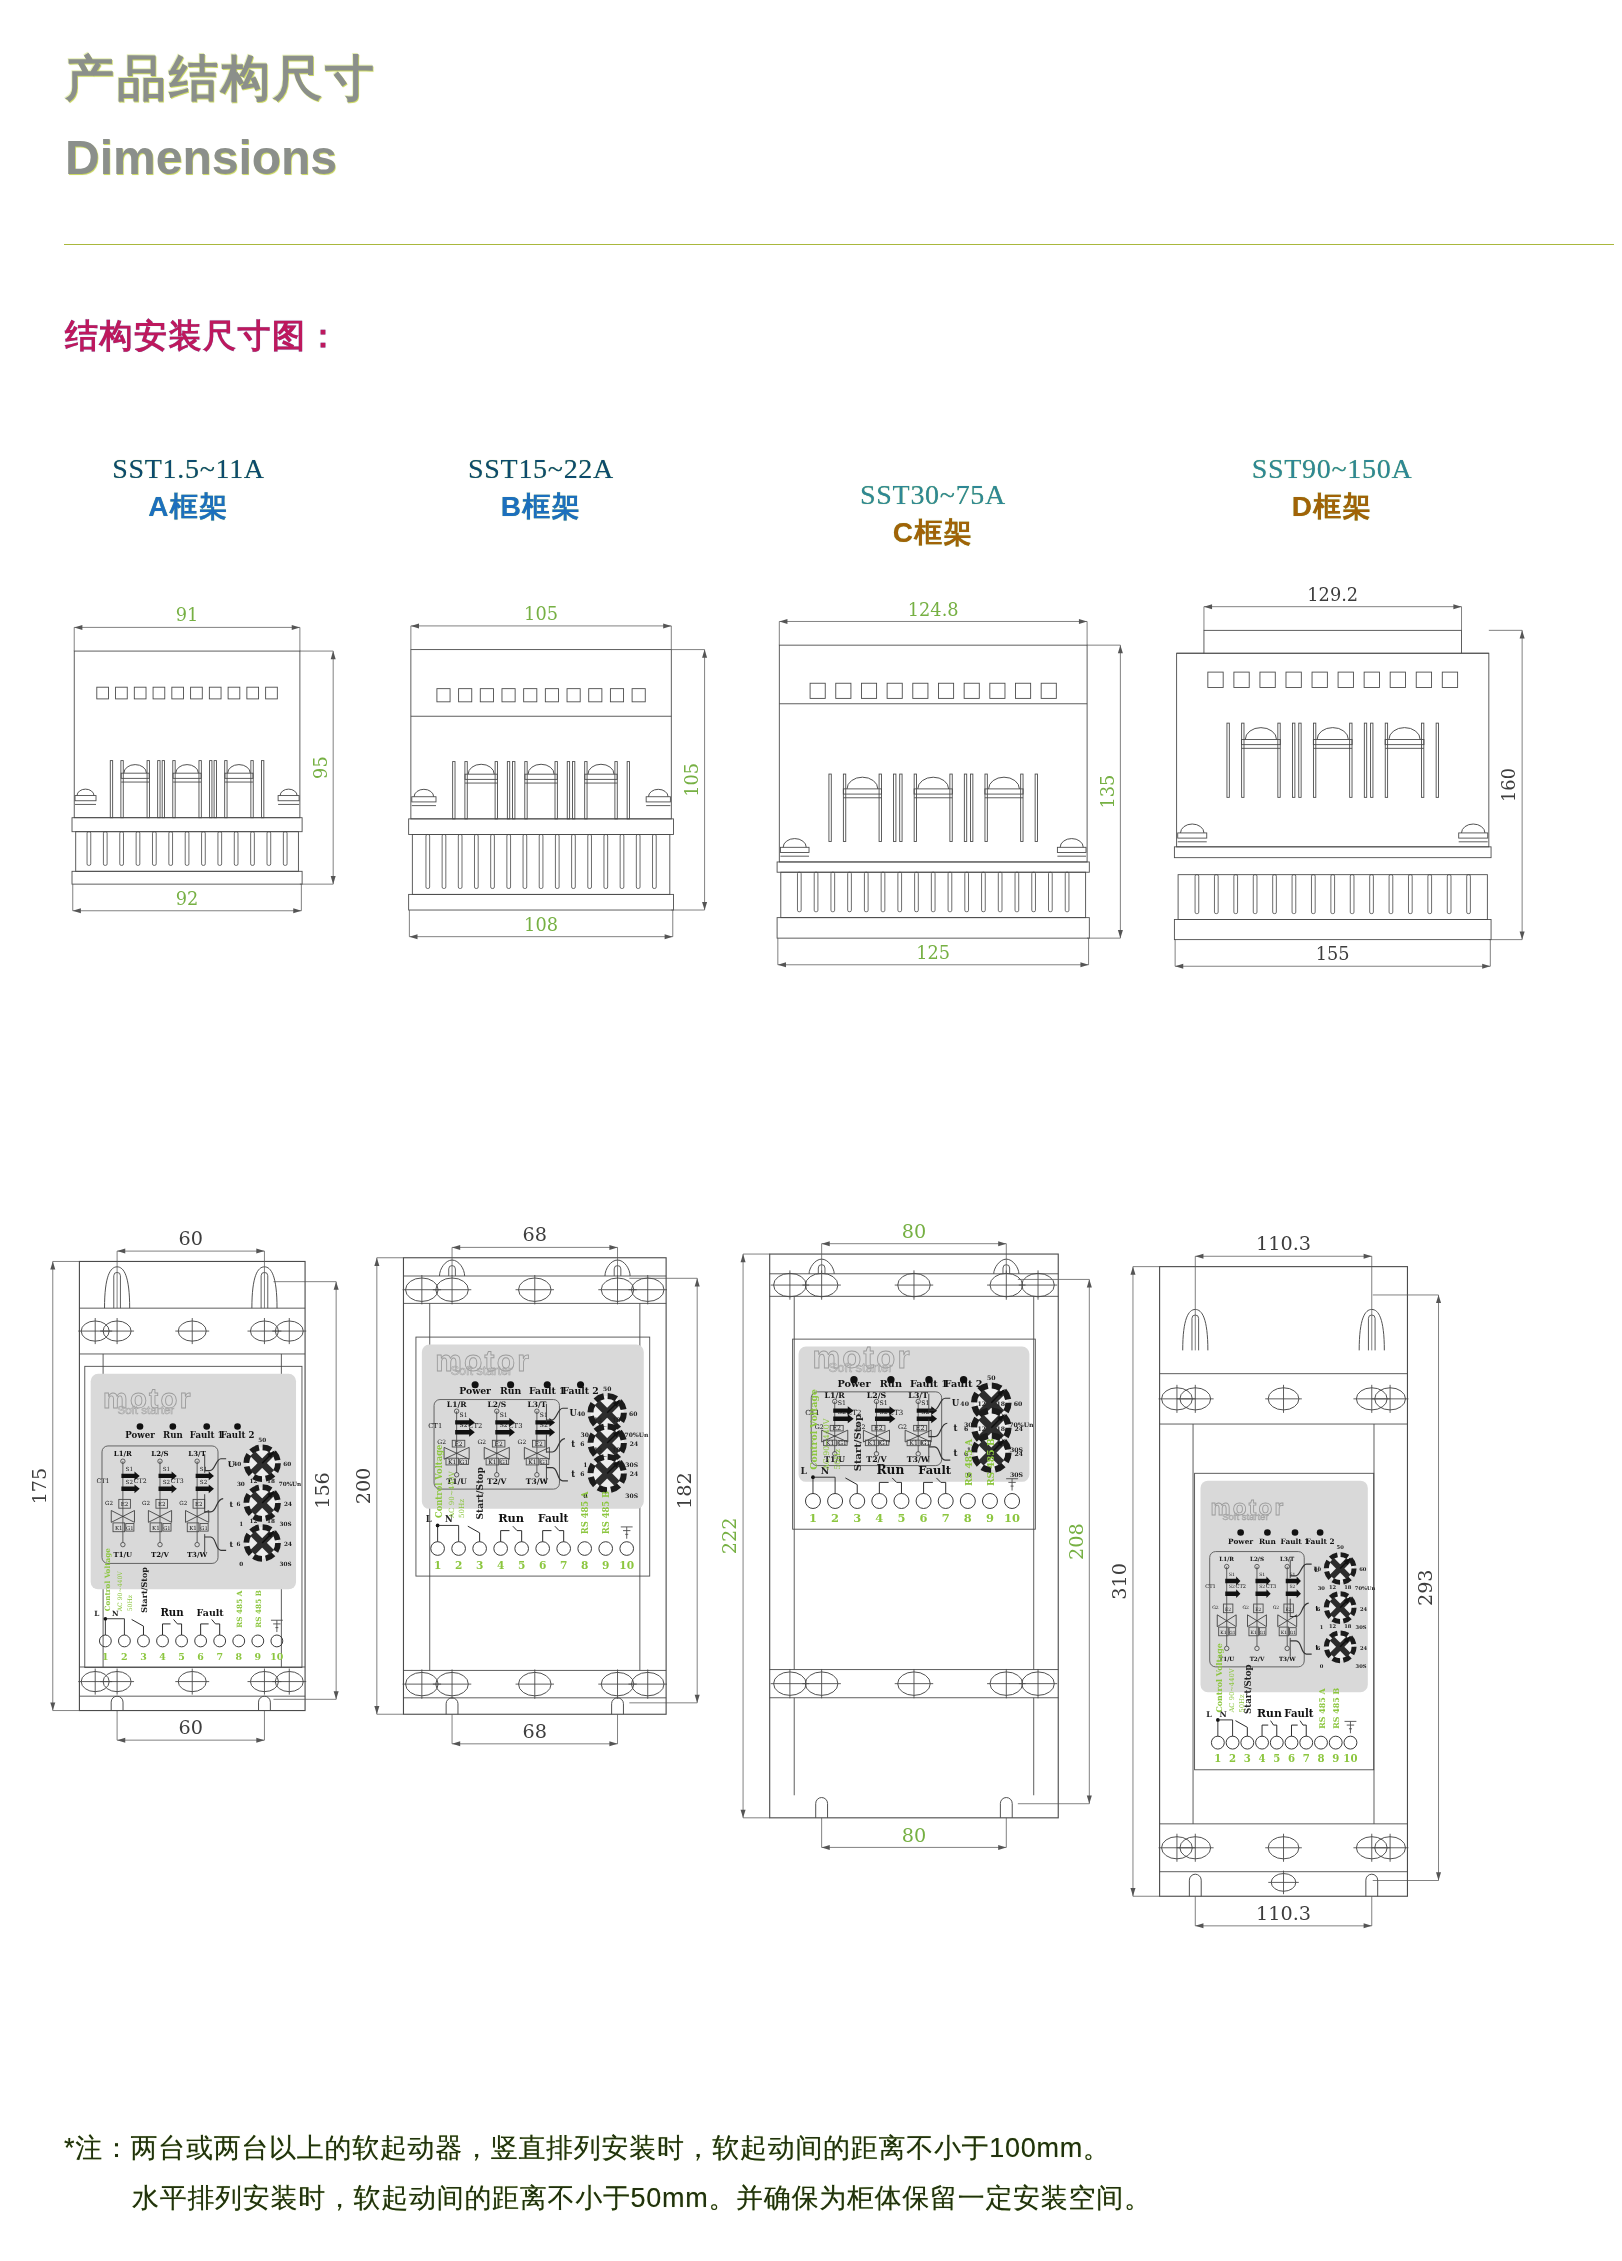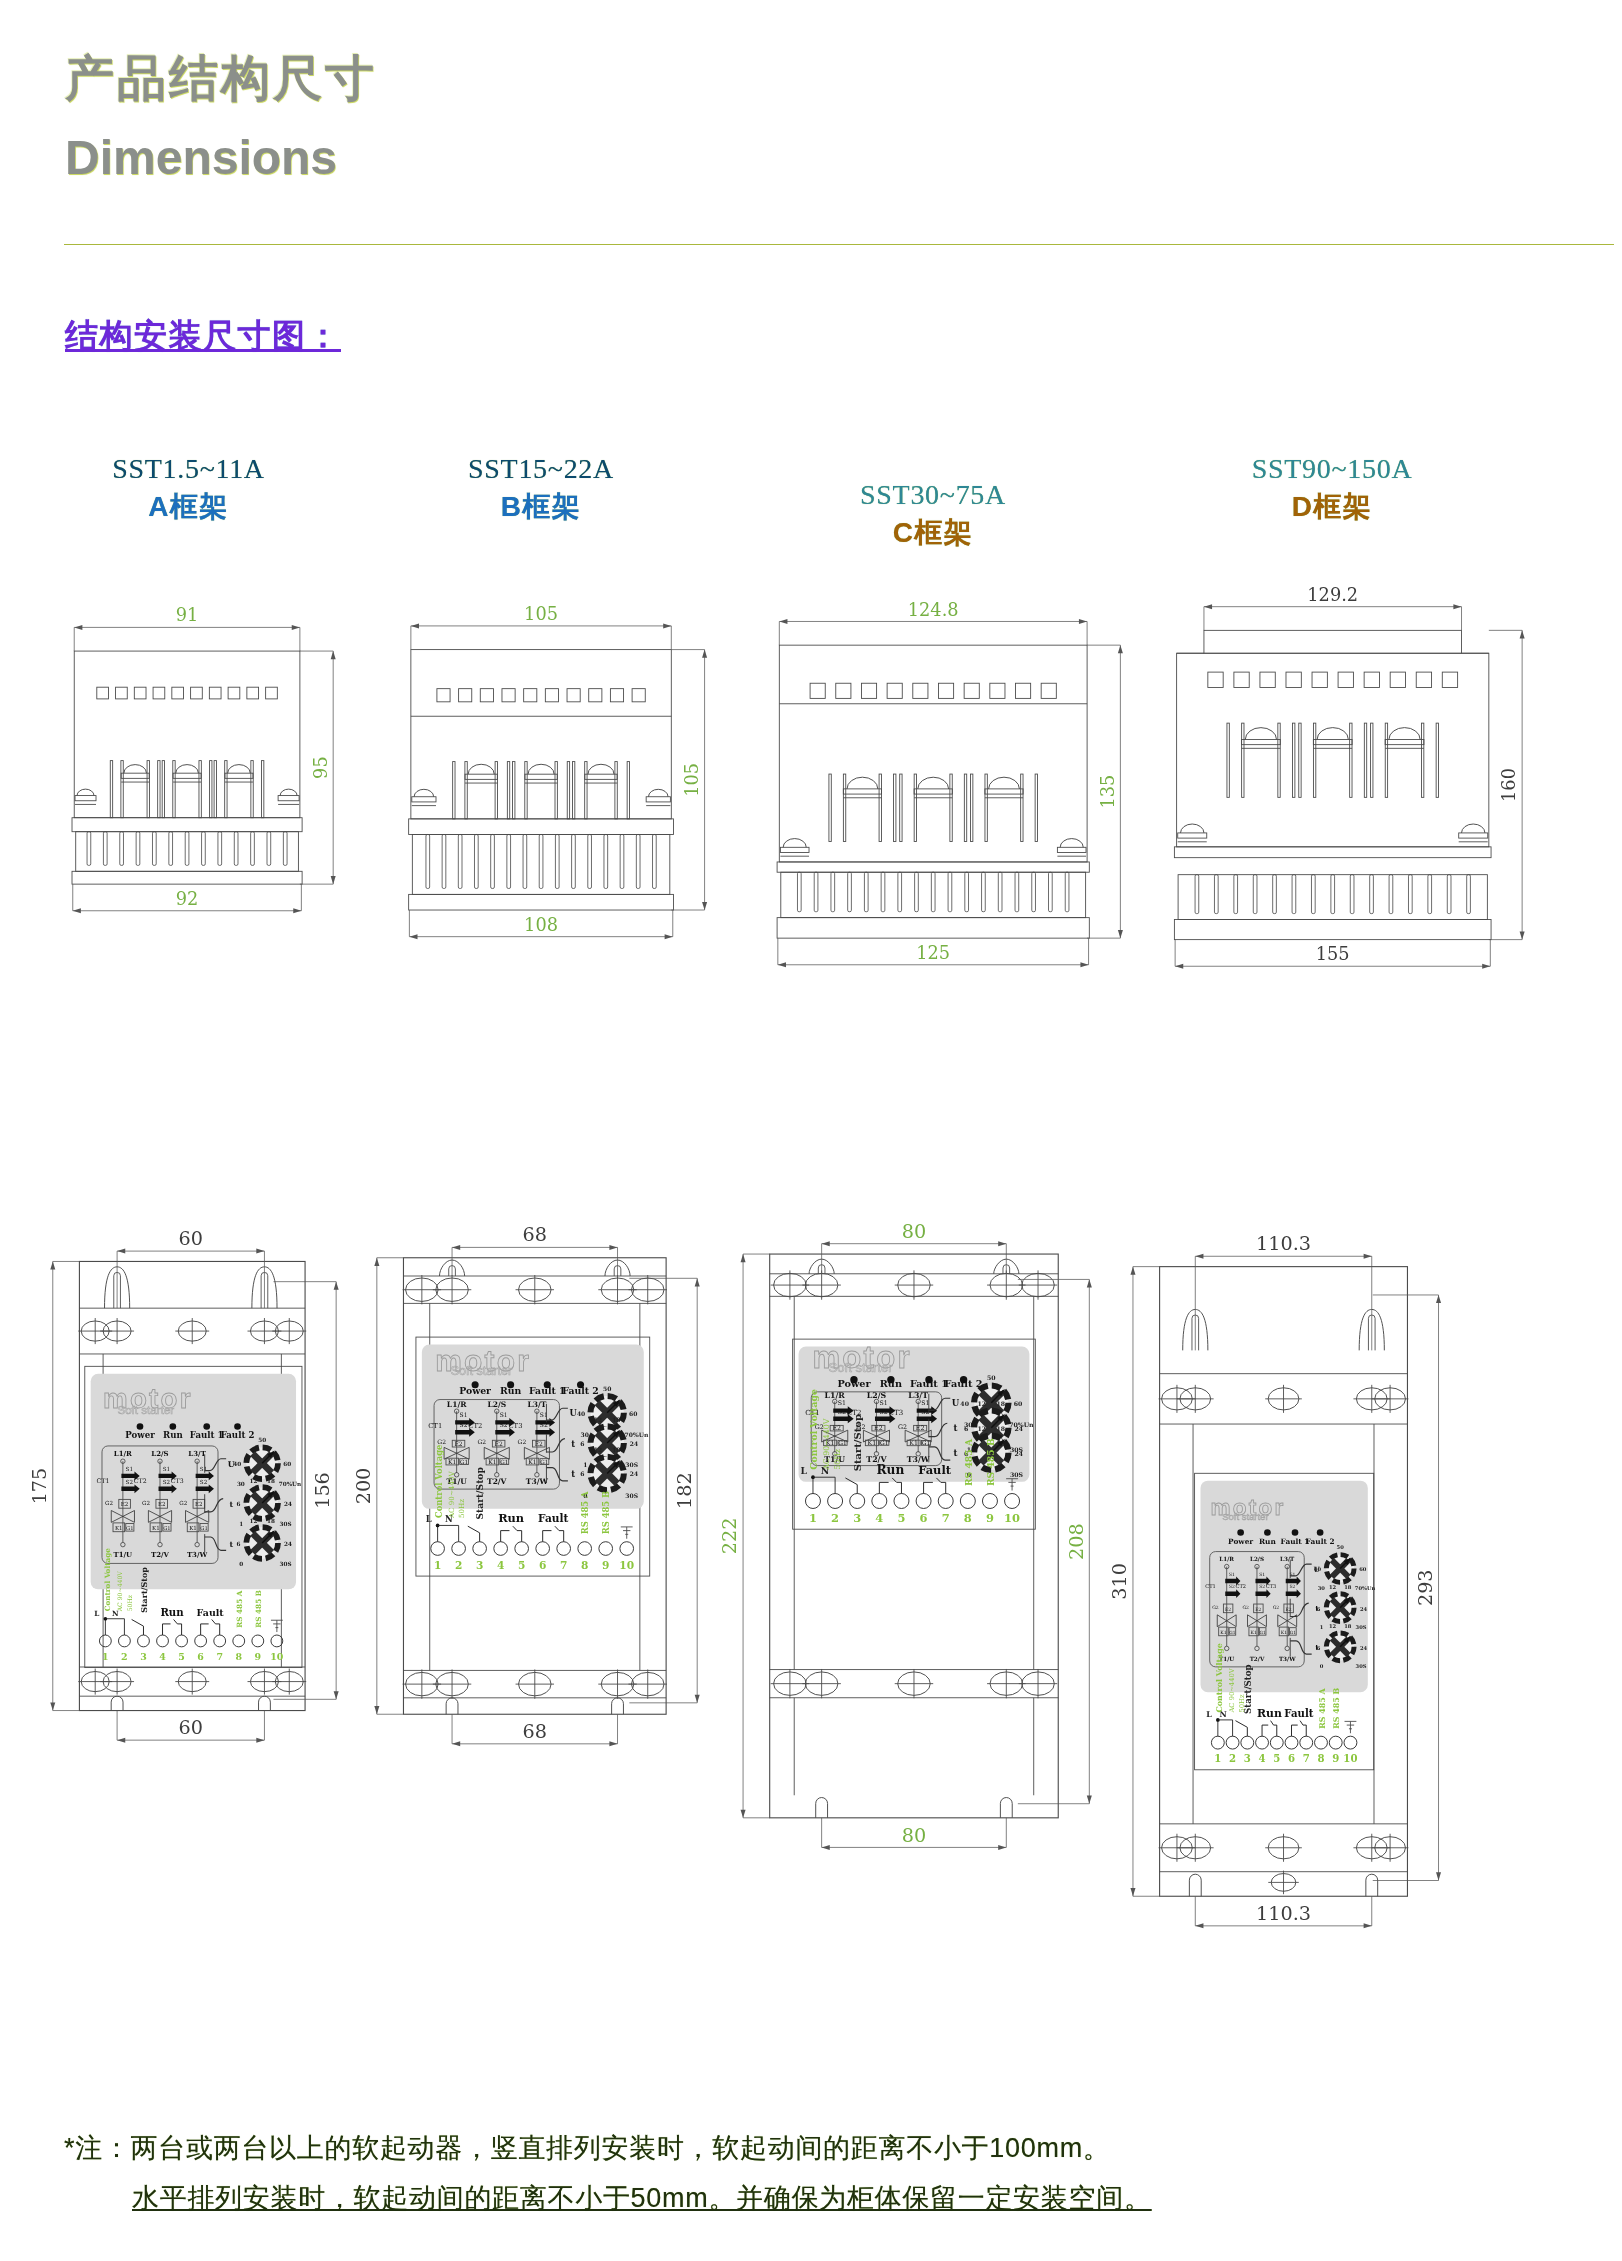--- a/index.html
+++ b/index.html
@@ -3,34 +3,34 @@
 <meta charset="utf-8">
 <style>
   html,body{margin:0;padding:0;background:#ffffff;}
   .page{position:relative;width:1623px;height:2261px;background:#ffffff;overflow:hidden;
         font-family:"Liberation Sans", sans-serif;border-radius:19px;}
   .title-zh{position:absolute;left:65px;top:46px;font-size:49px;font-weight:600;color:#8b8f8b;
             letter-spacing:3px;text-shadow:0.7px 0.7px 0.7px #c9d75c, -0.7px -0.7px 0.7px #e2ecb0;}
   .title-en{position:absolute;left:65px;top:130px;font-size:48px;font-weight:700;color:#8b8f8b;
             text-shadow:0.7px 0.7px 0.7px #c9d75c;}
   .divider{position:absolute;left:64px;right:9px;top:244px;height:0;border-top:1.5px solid #a9b83c;}
-  .section-heading{position:absolute;left:65px;top:314px;font-size:33px;font-weight:bold;color:#6d28d9;
-            letter-spacing:1.5px;text-shadow:0 0 0.7px #6fa0cf;text-decoration:underline;}
+  .section-heading{position:absolute;left:65px;top:314px;font-size:33px;font-weight:bold;color:#be185d;
+            letter-spacing:1.5px;text-shadow:0 0 0.7px #6fa0cf;}
   .col-head{position:absolute;text-align:center;}
   .col-head .model{font-family:"Liberation Serif","DejaVu Serif",serif;font-size:28px;letter-spacing:0.7px;}
   .col-head .frame{font-size:28px;font-weight:bold;margin-top:3px;letter-spacing:1.5px;}
   .c-blue .model{color:#0c4a6e;text-shadow:0 0 0.7px #7fae5a;}
   .c-blue .frame{color:#1c6fbe;text-shadow:0 0 0.7px #7fae5a;}
   .c-teal .model{color:#2e8796;text-shadow:0 0 0.7px #7db65a;}
   .c-teal .frame{color:#a16207;text-shadow:0 0 0.7px #7db65a;}
   #drawings{position:absolute;left:0;top:0;}
   .note{position:absolute;font-size:27px;color:#20300f;letter-spacing:0.7px;
         text-shadow:0 0 0.7px #8cb24e;text-align:right;}
   .note1{left:64px;top:2130px;}
-  .note2{left:132px;top:2180px;text-decoration:underline;}
+  .note2{left:132px;top:2180px;}
 </style>
 </head>
 <body>
 
 <div class="page">
   <div class="title-zh">产品结构尺寸</div>
   <div class="title-en">Dimensions</div>
   <div class="divider"></div>
   <div class="section-heading">结构安装尺寸图：</div>
 

